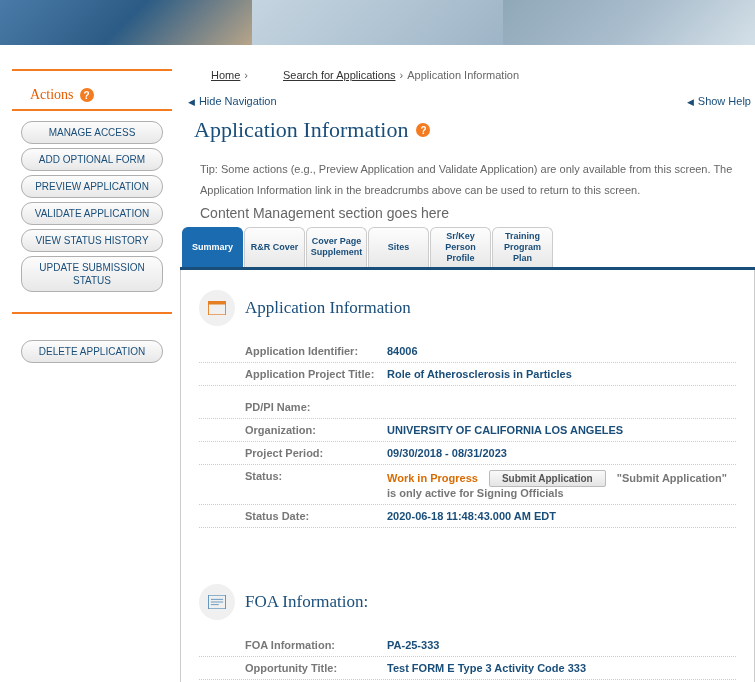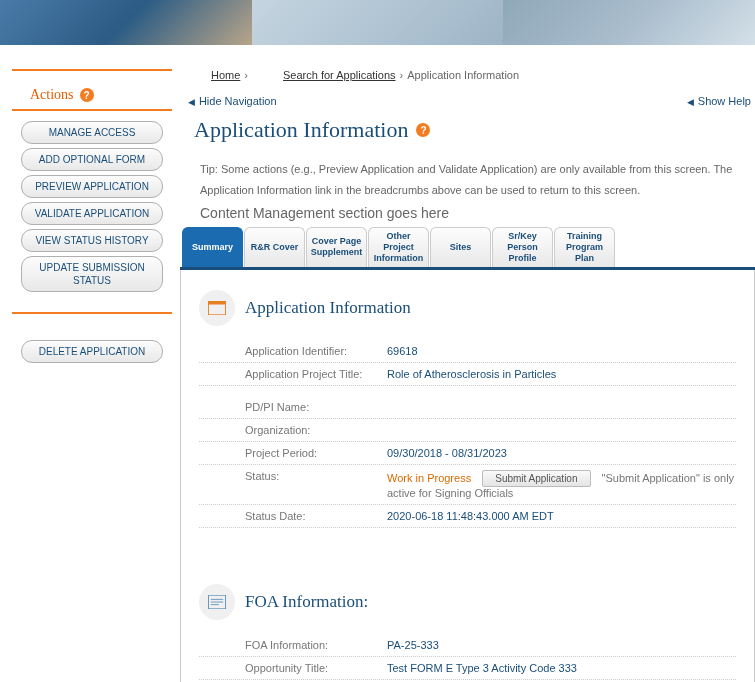--- a/index.html
+++ b/index.html
@@ -26,21 +26,21 @@
 .tip { font-size: 11px; color: #666; padding: 10px 20px 0 20px; line-height: 1.9; }
 .cms { font-size: 14px; color: #666; padding: 4px 0 4px 20px; }
 .tabs { display: flex; border-bottom: 3px solid #1a4e7a; margin-top: 2px; padding-left: 2px; }
 .tab { width: 61px; height: 40px; background: linear-gradient(#fdfdfd, #e8e8e8); border: 1px solid #ccc; border-bottom: none; border-radius: 6px 6px 0 0; font-size: 9px; color: #1a4e7a; display: flex; align-items: center; justify-content: center; text-align: center; padding: 2px; cursor: pointer; margin-right: 1px; line-height: 1.2; font-weight: bold; }
 .tab.active { background: #1a6bb0; color: #fff; border-color: #1a6bb0; }
 .content { border: 1px solid #ccc; border-top: none; background: #fff; padding: 20px 18px; min-height: 400px; }
 .section-hdr { display: flex; align-items: center; gap: 10px; margin-bottom: 14px; }
 .section-icon { width: 36px; height: 36px; border-radius: 50%; background: #f0f0f0; display: flex; align-items: center; justify-content: center; }
 .section-icon svg { width: 18px; height: 14px; }
 .section-title { font-family: Georgia, serif; font-size: 17px; color: #1a4e7a; font-weight: normal; }
-.field-row { display: flex; padding: 5px 0 5px 46px; border-bottom: 1px dotted #ccc; font-size: 11px; }
+.field-row { display: flex; padding: 5px 0 5px 46px; border-bottom: 1px dotted #ccc; font-size: 11px; font-weight: bold; }
 .field-row.nb { border-bottom: none; }
 .field-label { width: 142px; color: #777; }
 .field-value { color: #1a4e7a; flex: 1; }
 .submit-btn { display: inline-block; background: linear-gradient(#fafafa, #e4e4e4); border: 1px solid #bbb; border-radius: 2px; padding: 2px 12px; font-size: 10px; color: #555; margin: 0 8px; cursor: pointer; }
 .note { color: #777; font-size: 11px; }
 .section-gap { height: 56px; }
 </style>
 </head>
 <body>
 
@@ -85,52 +85,52 @@
       <span class="help-icon">?</span>
     </h1>
 
     <div class="tip">Tip: Some actions (e.g., Preview Application and Validate Application) are only available from this screen. The Application Information link in the breadcrumbs above can be used to return to this screen.</div>
     <div class="cms">Content Management section goes here</div>
 
     <div class="tabs">
       <div class="tab active">Summary</div>
       <div class="tab">R&amp;R Cover</div>
       <div class="tab">Cover Page Supplement</div>
-      <div class="tab">Other Project Information</div>
       <div class="tab">Sites</div>
       <div class="tab">Sr/Key Person Profile</div>
       <div class="tab">Training Program Plan</div>
     </div>
 
     <div class="content">
       <div class="section-hdr">
         <div class="section-icon">
           <svg viewBox="0 0 20 16">
               <rect x="0" y="0" width="20" height="16" fill="none" stroke="#e67e22" stroke-width="1.5"></rect>
               <rect x="0" y="0" width="20" height="4" fill="#e67e22"></rect>
             </svg>
         </div>
         <div class="section-title">Application Information</div>
       </div>
 
       <div class="field-row">
         <div class="field-label">Application Identifier:</div>
-        <div class="field-value">69618</div>
+        <div class="field-value">84006</div>
       </div>
       <div class="field-row">
         <div class="field-label">Application Project Title:</div>
         <div class="field-value">Role of Atherosclerosis in Particles</div>
       </div>
       <div class="field-row nb" style="height:10px;"></div>
       <div class="field-row">
         <div class="field-label">PD/PI Name:</div>
         <div class="field-value"></div>
       </div>
       <div class="field-row">
         <div class="field-label">Organization:</div>
+        <div class="field-value">UNIVERSITY OF CALIFORNIA LOS ANGELES</div>
       </div>
       <div class="field-row">
         <div class="field-label">Project Period:</div>
         <div class="field-value">09/30/2018 - 08/31/2023</div>
       </div>
       <div class="field-row">
         <div class="field-label">Status:</div>
         <div class="field-value">
           <span class="orange" style="color:#d96b00">Work in Progress</span>
           <span class="submit-btn">Submit Application</span>

